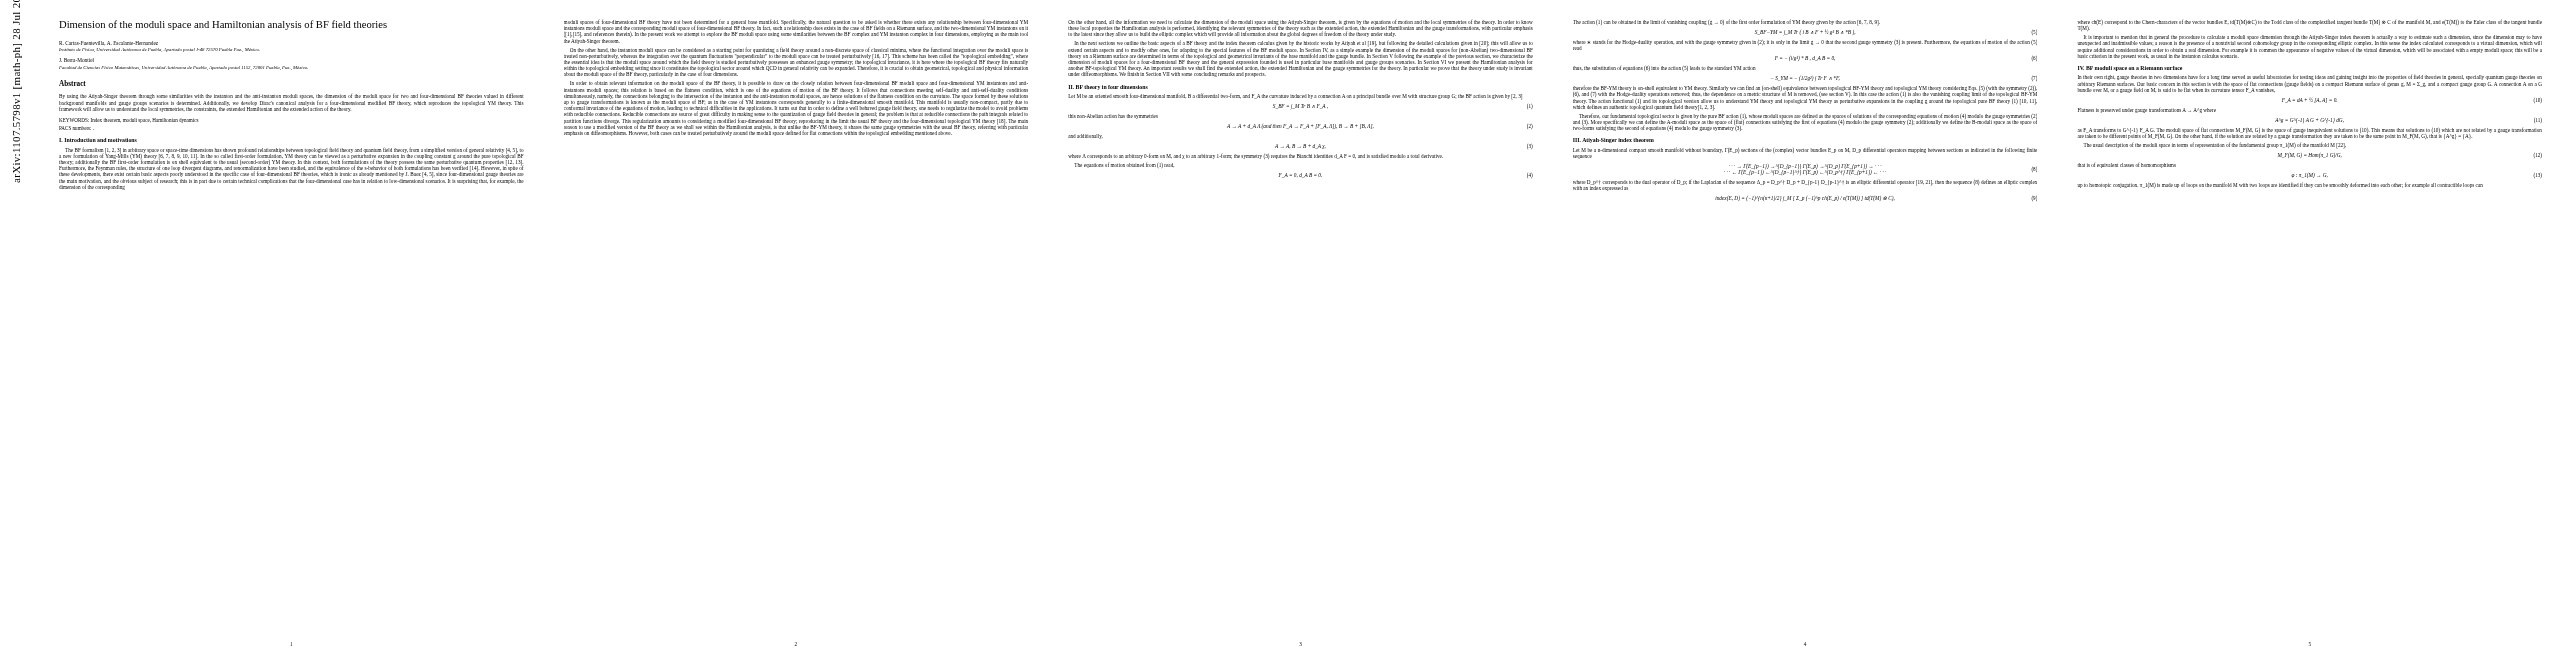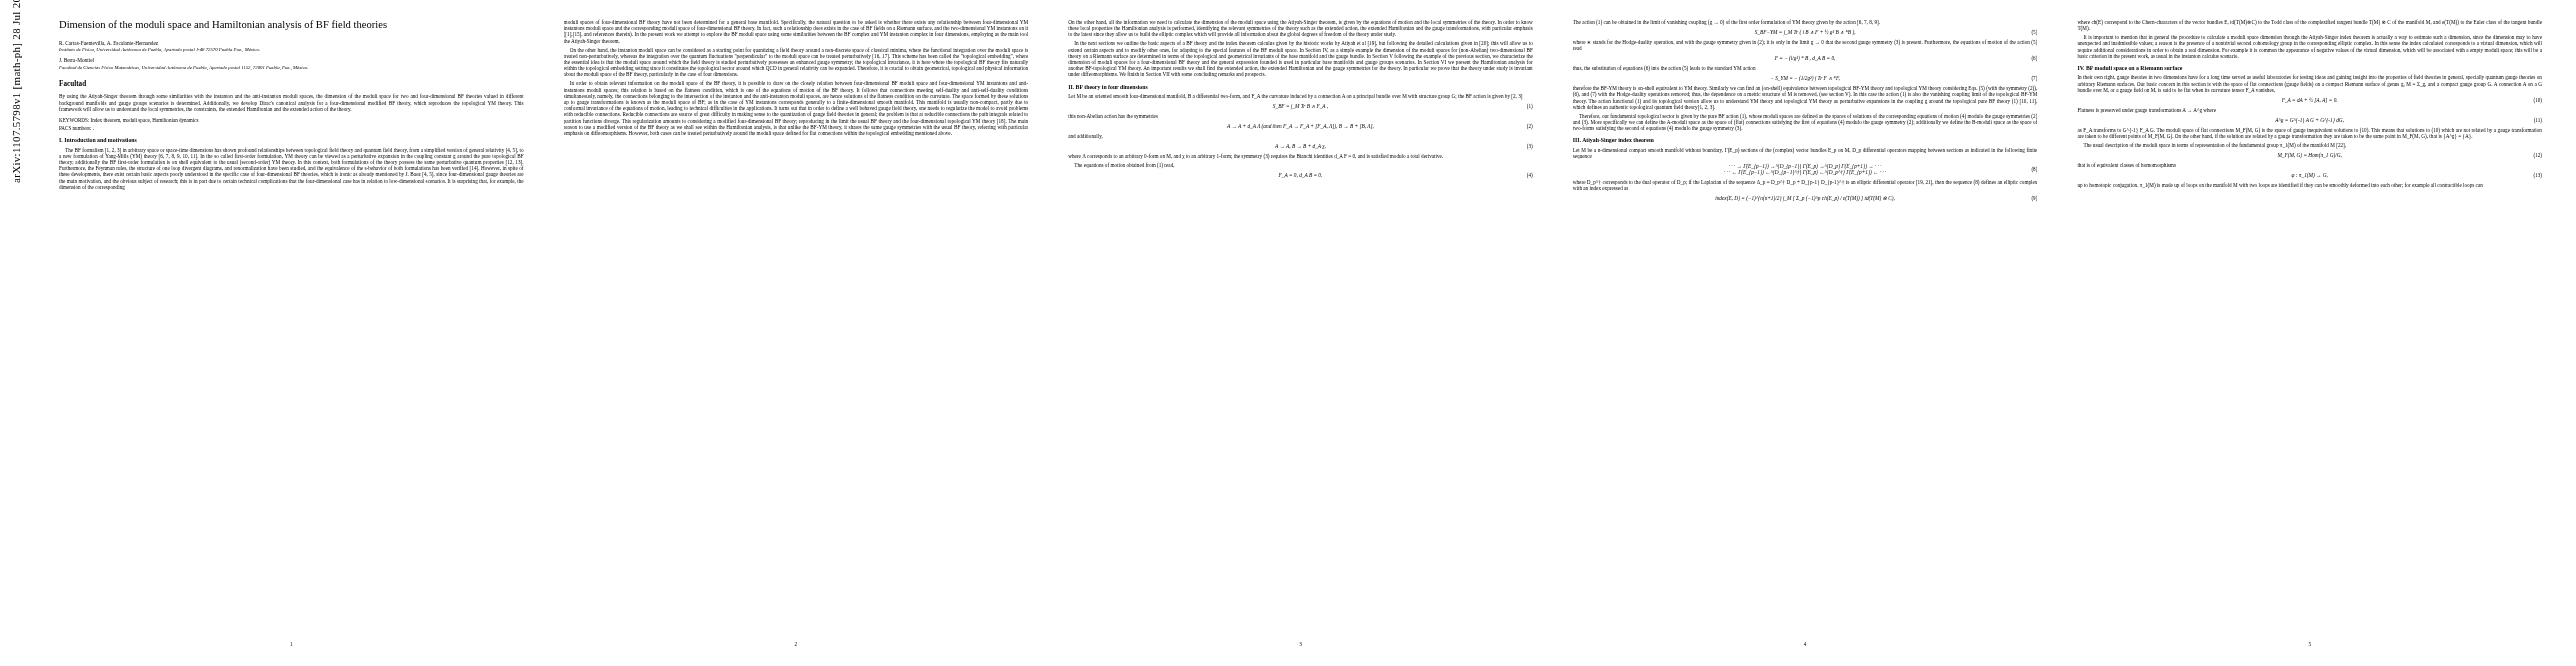--- a/index.html
+++ b/index.html
@@ -38,21 +38,21 @@
   <div class="cols">
 
     <div class="col">
       <div class="col-inner">
         <div class="title">Dimension of the moduli space and Hamiltonian analysis of BF field theories</div>
         <div class="authors">R. Cartas-Fuentevilla, A. Escalante-Hernandez</div>
         <div class="affil">Instituto de Física, Universidad Autónoma de Puebla, Apartado postal J-48 72570 Puebla Pue., México.</div>
         <div class="authors">J. Berra-Montiel</div>
         <div class="affil">Facultad de Ciencias Físico Matemáticas, Universidad Autónoma de Puebla, Apartado postal 1152, 72001 Puebla, Pue., México.</div>
 
-        <div class="sec-abs">Facultad</div>
+        <div class="sec-abs">Abstract</div>
         <p>By using the Atiyah-Singer theorem through some similarities with the instanton and the anti-instanton moduli spaces, the dimension of the moduli space for two and four-dimensional BF theories valued in different background manifolds and gauge groups scenarios is determined. Additionally, we develop Dirac's canonical analysis for a four-dimensional modified BF theory, which reproduces the topological YM theory. This framework will allow us to understand the local symmetries, the constraints, the extended Hamiltonian and the extended action of the theory.</p>
 
         <div class="kw">KEYWORDS: Index theorem, moduli space, Hamiltonian dynamics</div>
         <div class="pacs">PACS numbers: .</div>
 
         <div class="sec">I. Introduction and motivations</div>
         <p class="indent">The BF formalism [1, 2, 3] in arbitrary space or space-time dimensions has shown profound relationships between topological field theory and quantum field theory, from a simplified version of general relativity [4, 5], to a new formulation of Yang-Mills (YM) theory [6, 7, 8, 9, 10, 11]. In the so called first-order formulation, YM theory can be viewed as a perturbative expansion in the coupling constant g around the pure topological BF theory; additionally the BF first-order formulation is on shell equivalent to the usual (second-order) YM theory. In this context, both formulations of the theory possess the same perturbative quantum properties [12, 13]. Furthermore, the Feynman rules, the structure of one loop divergent diagrams, and renormalization have been studied, and the equivalence of the s-behavior of both formulations has been verified [14]. However, in spite of these developments, there exist certain basic aspects poorly understood in the specific case of four-dimensional BF theories, which is ironic as already mentioned by J. Baez [4, 5], since four-dimensional gauge theories are the main motivation, and the obvious subject of research; this is in part due to certain technical complications that the four-dimensional case has in relation to low-dimensional scenarios. It is surprising that, for example, the dimension of the corresponding</p>
       </div>
       <div class="pnum">1</div>
     </div>

